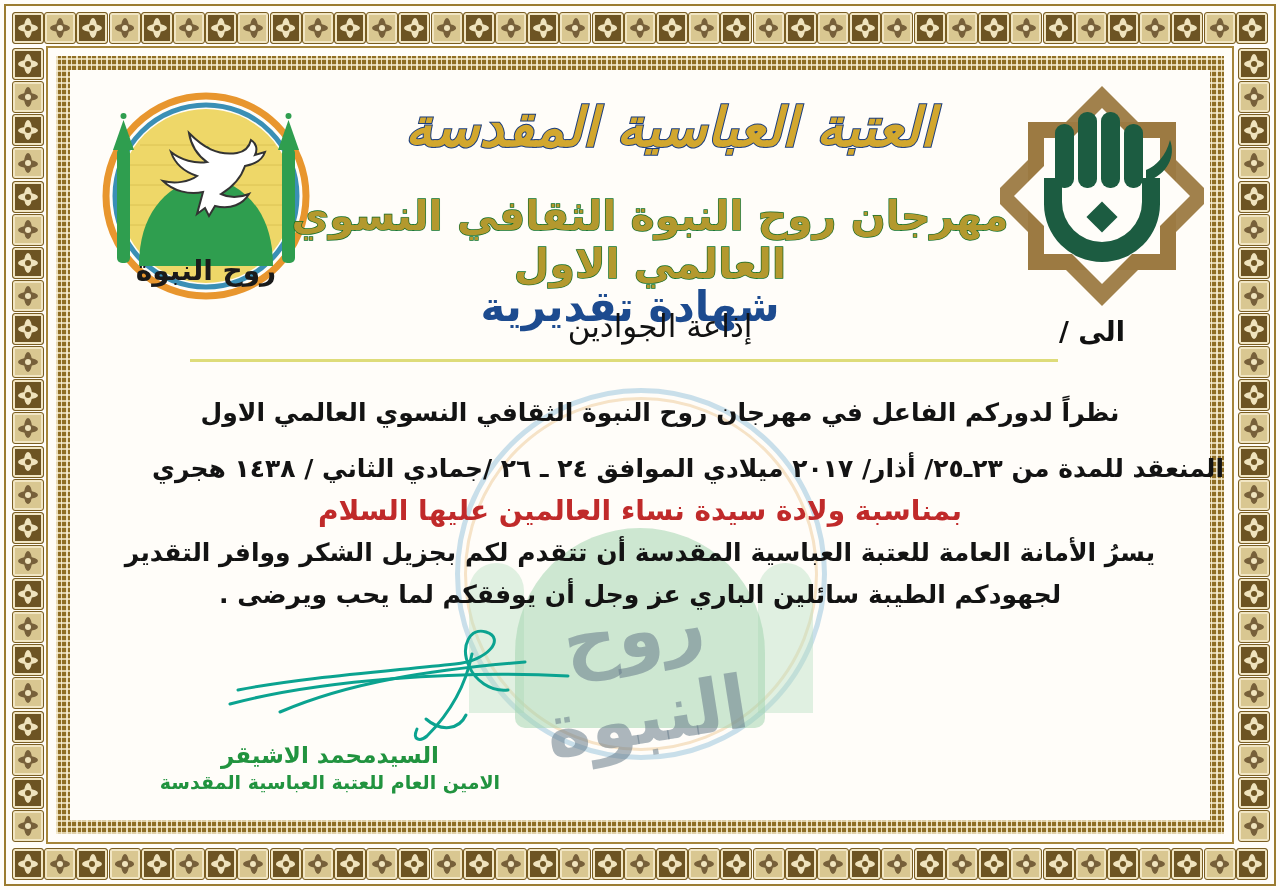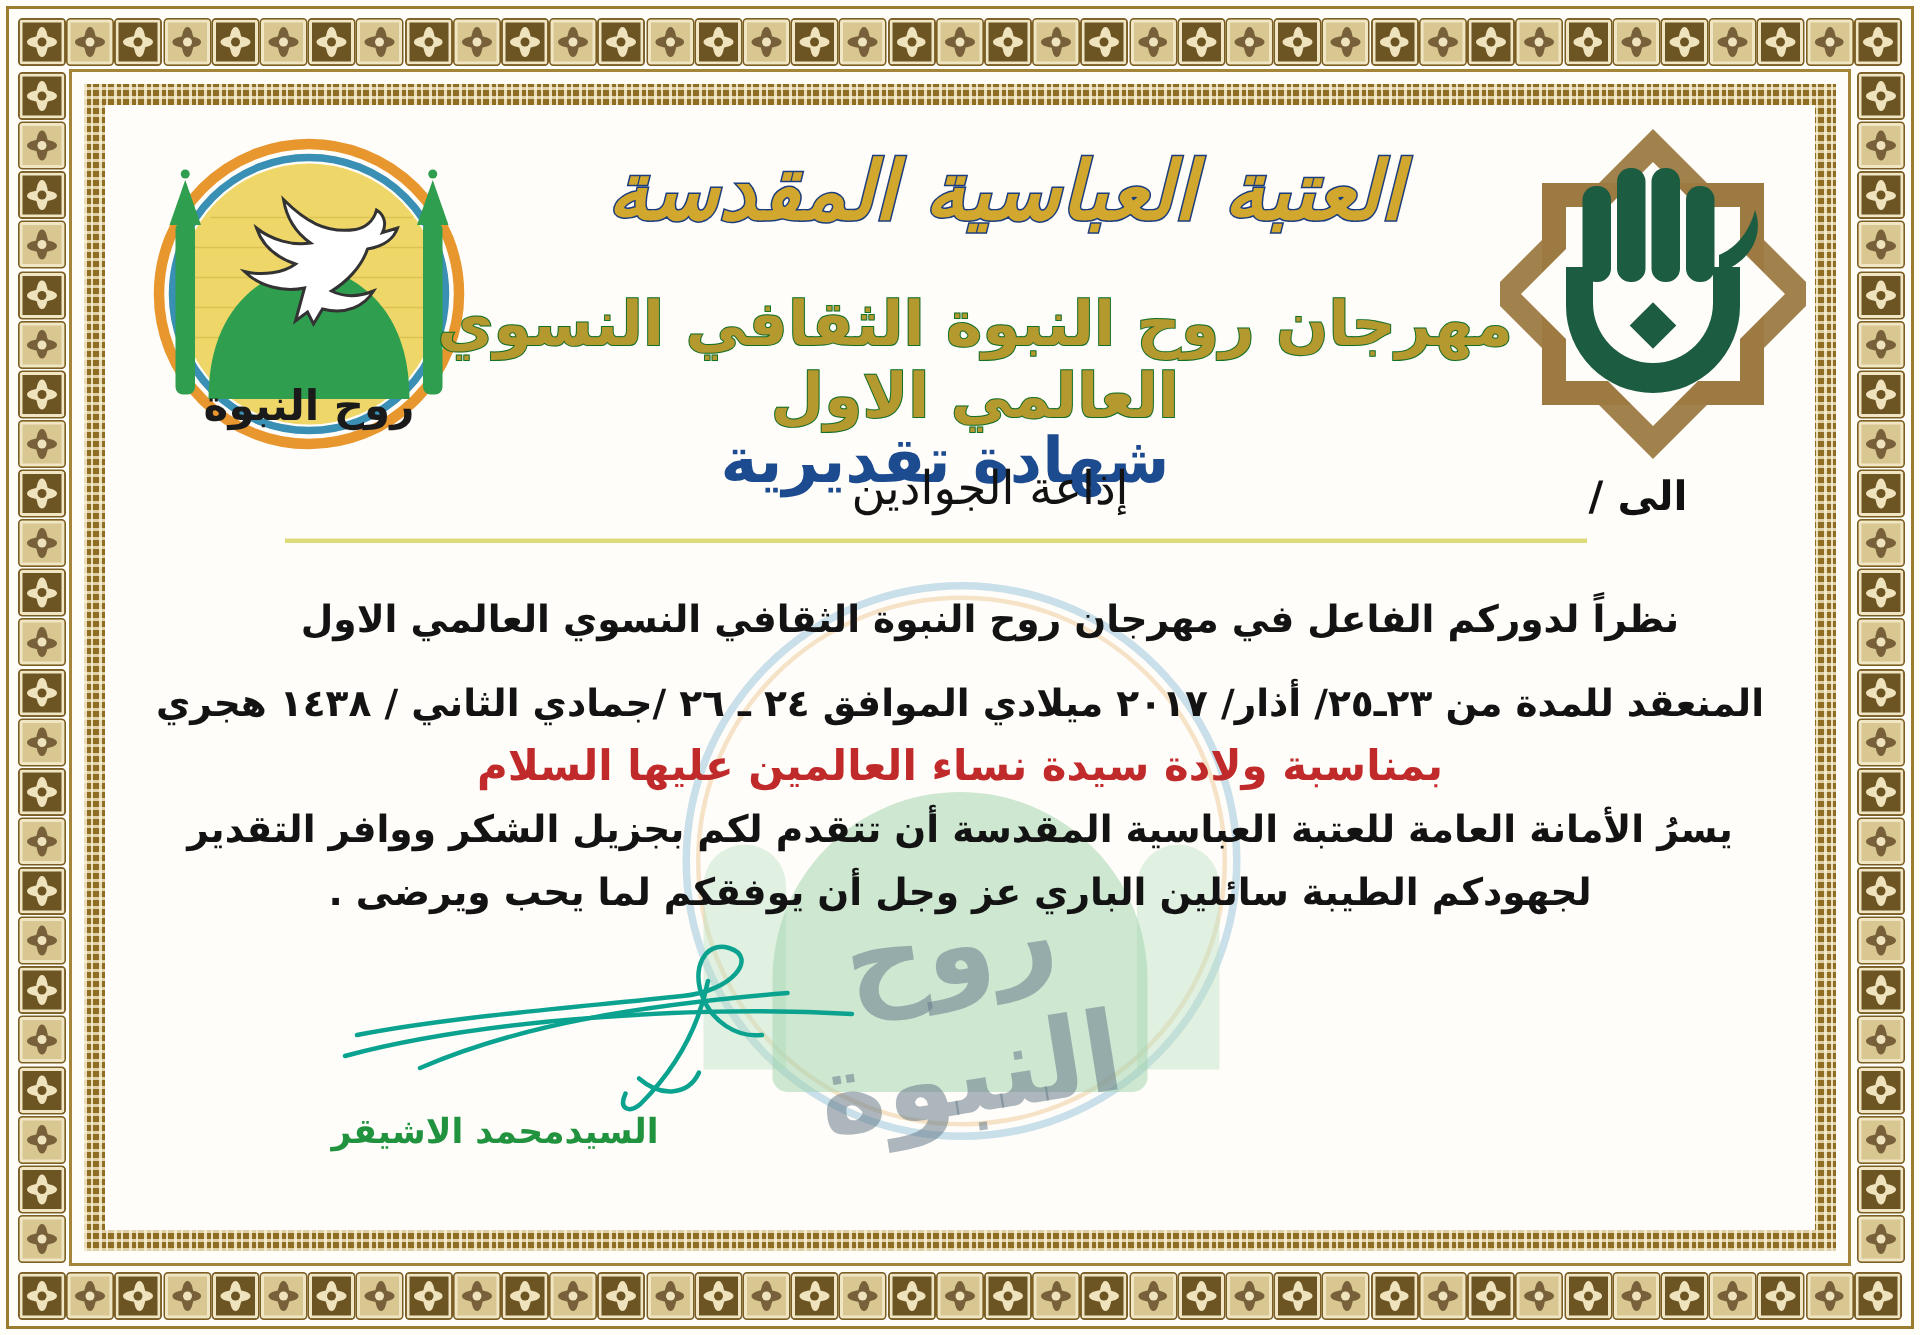--- a/index.html
+++ b/index.html
@@ -45,21 +45,21 @@
   
   .to-label{position:absolute;top:246px;left:972px;width:100px;text-align:center;
          font-size:27px;font-weight:bold;color:#111;}
   .underline{position:absolute;top:289px;left:120px;width:868px;height:3px;background:#dedc7a;}
   .recipient{position:absolute;top:238px;left:350px;width:480px;text-align:center;
          font-size:31px;font-weight:normal;color:#121212;z-index:3;}
   
   .body-line{position:absolute;left:0;width:1140px;text-align:center;font-weight:bold;
          color:#131313;font-size:25px;z-index:2;}
   .b1{top:328px;margin-left:20px;}
-  .b2{top:384px;}
+  .b2{top:384px;padding-left:48px;}
   .occasion{top:424px;font-size:28px;color:#c02a2a;}
   .b3{top:468px;}
   .b4{top:510px;}
   
   .wm{position:absolute;left:385px;top:318px;width:372px;height:372px;z-index:1;}
   .wm-ring{position:absolute;inset:0;border:5px solid rgba(148,194,219,.5);border-radius:50%;}
   .wm-ring2{position:absolute;inset:9px;border:3px solid rgba(228,178,105,.35);border-radius:50%;}
   .wm-dome{position:absolute;left:60px;top:140px;width:250px;height:200px;
          background:rgba(164,213,176,.55);border-radius:125px 125px 10px 10px;}
   .wm-arch{position:absolute;top:175px;width:55px;height:150px;background:rgba(186,224,195,.45);
@@ -551,15 +551,16 @@
     <svg class="sig-svg" width="360" height="132" viewBox="0 0 360 132">
       <g fill="none" stroke="#0ba390" stroke-width="3" stroke-linecap="round">
         <path d="M18,70 C80,58 160,52 235,44 C268,41 286,18 266,12 C250,7 240,26 249,46 C255,60 270,72 288,70"></path>
         <path d="M10,84 C100,60 240,50 348,56"></path>
         <path d="M60,92 C130,62 210,50 305,42"></path>
         <path d="M252,34 C246,64 231,92 207,116 C200,122 192,120 197,109"></path>
         <path d="M206,99 C221,112 239,110 246,95"></path>
       </g>
     </svg>
     <div class="sig-name">السيدمحمد الاشيقر</div>
+    <div class="sig-title">الامين العام للعتبة العباسية المقدسة</div>
 
   </div>
 </div>
 
 </body></html>

